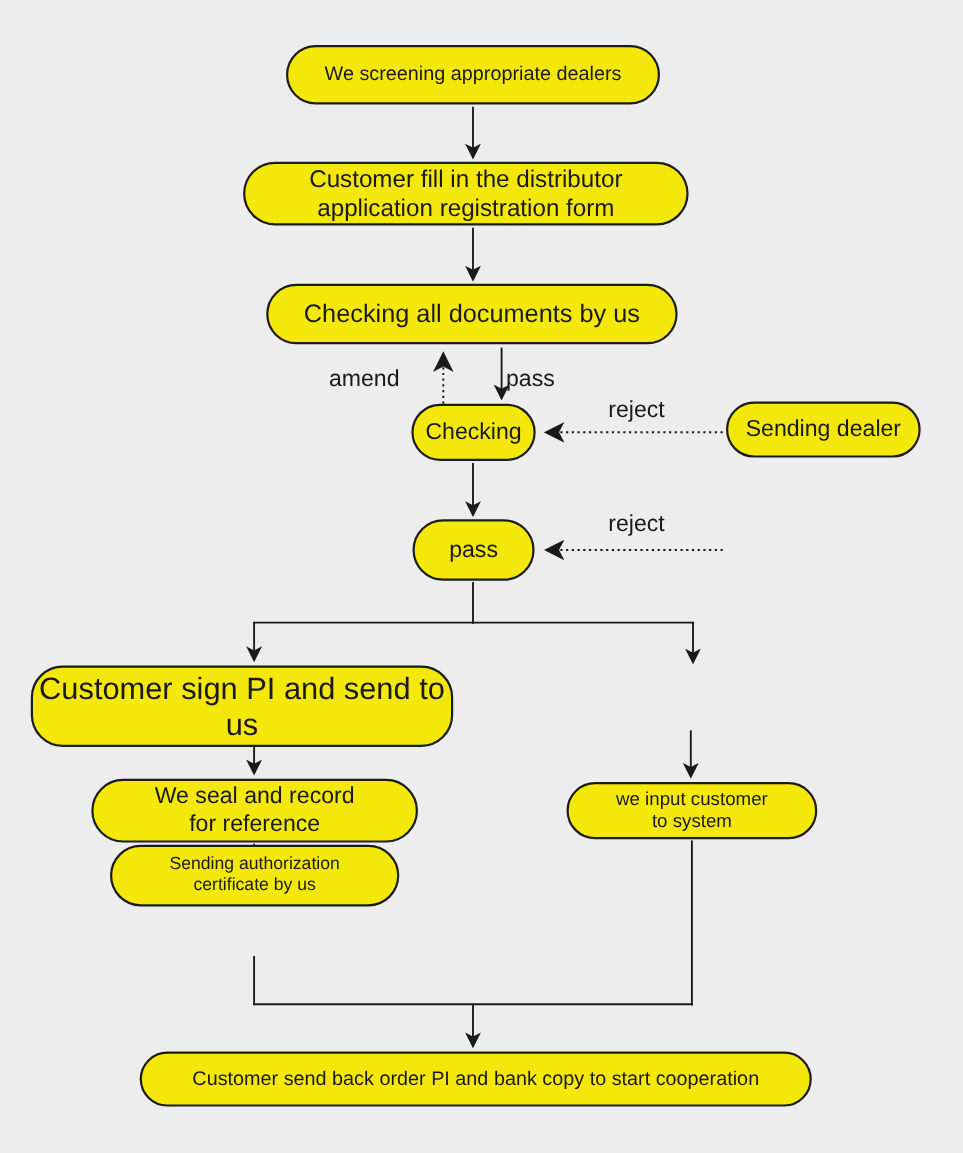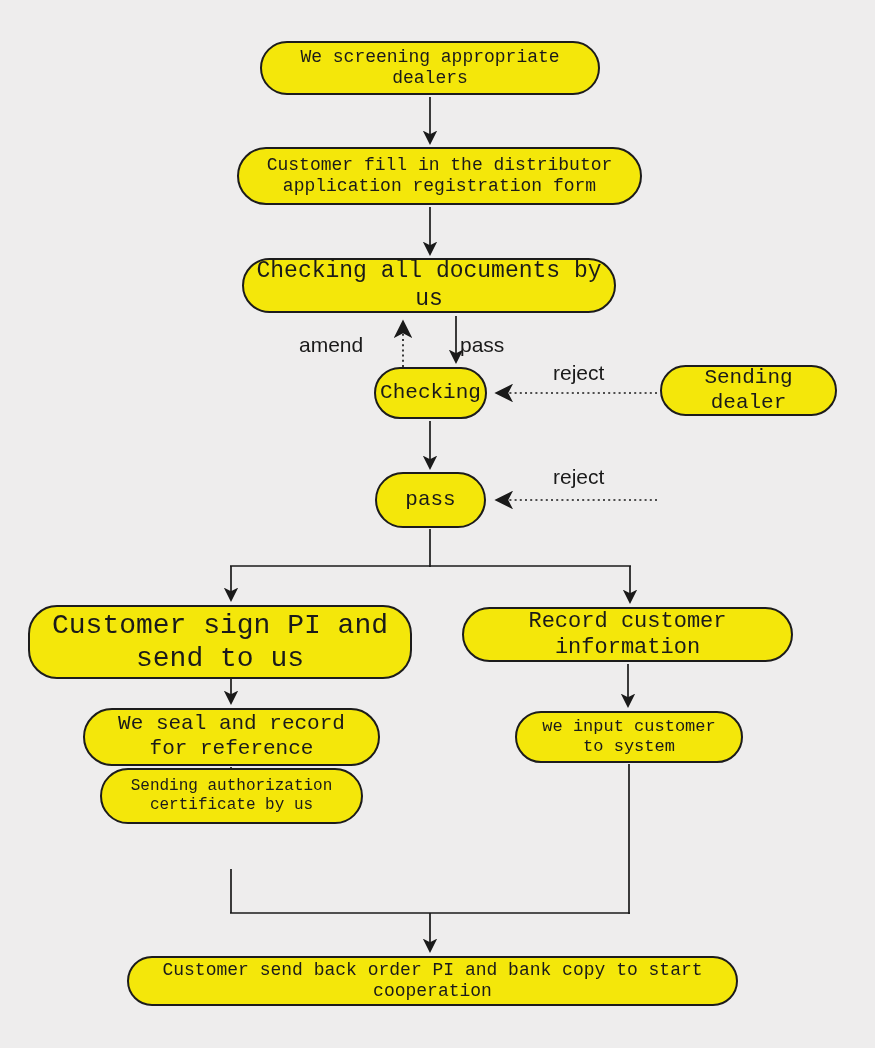--- a/index.html
+++ b/index.html
@@ -33,21 +33,20 @@
     box-sizing: border-box;
     background: var(--node-fill, #F4E70A);
     border: 2px solid var(--node-border, #1c1c1c);
     color: var(--text, #1a1a1a);
     display: flex;
     flex-direction: column;
     align-items: center;
     justify-content: center;
     text-align: center;
     line-height: 1.18;
-    font-family: Liberation Mono, monospace;
   }
   .node.thick { border-width: 2.5px; align-items: center; }
   .edge-label {
     position: absolute;
     color: var(--text, #1a1a1a);
     font-size: 21px;
     line-height: 1;
   }
 </style>
 </head>
@@ -90,21 +89,21 @@
       <line x1="629" y1="764" x2="629" y2="914"></line>
       <line x1="230" y1="913" x2="630" y2="913"></line>
       <line x1="430" y1="913" x2="430" y2="951" marker-end="url(#ah)"></line>
     </g>
   </svg>
 
   <div class="node" style="left:260px;top:41px;width:340px;height:54px;font-size:18px;border-radius:27px">
     <span>We screening appropriate dealers</span>
   </div>
 
-  <div class="node" style="left:237px;top:147px;width:405px;height:58px;font-size:18px;border-radius:29px">
+  <div class="node" style="left:221px;top:147px;width:405px;height:58px;font-size:22px;border-radius:29px">
     <span>Customer fill in the distributor</span>
     <span>application registration form</span>
   </div>
 
   <div class="node" style="left:242px;top:258px;width:374px;height:55px;font-size:23px;border-radius:28px">
     <span>Checking all documents by us</span>
   </div>
 
   <div class="node thick" style="left:374px;top:367px;width:113px;height:52px;font-size:21px;border-radius:26px">
     <span>Checking</span>
@@ -116,23 +115,20 @@
 
   <div class="node thick" style="left:375px;top:472px;width:111px;height:56px;font-size:21px;border-radius:28px">
     <span>pass</span>
   </div>
 
 
   <div class="node" style="left:28px;top:605px;width:384px;height:74px;font-size:28px;border-radius:29px">
     <span>Customer sign PI and send to us</span>
   </div>
 
-  <div class="node" style="left:462px;top:607px;width:331px;height:55px;font-size:22px;border-radius:28px">
-    <span>Record customer information</span>
-  </div>
 
   <div class="node" style="left:83px;top:708px;width:297px;height:58px;font-size:21px;border-radius:29px">
     <span>We seal and record</span>
     <span>for reference</span>
   </div>
 
   <div class="node" style="left:515px;top:711px;width:228px;height:52px;font-size:17px;border-radius:26px">
     <span>we input customer</span>
     <span>to system</span>
   </div>

